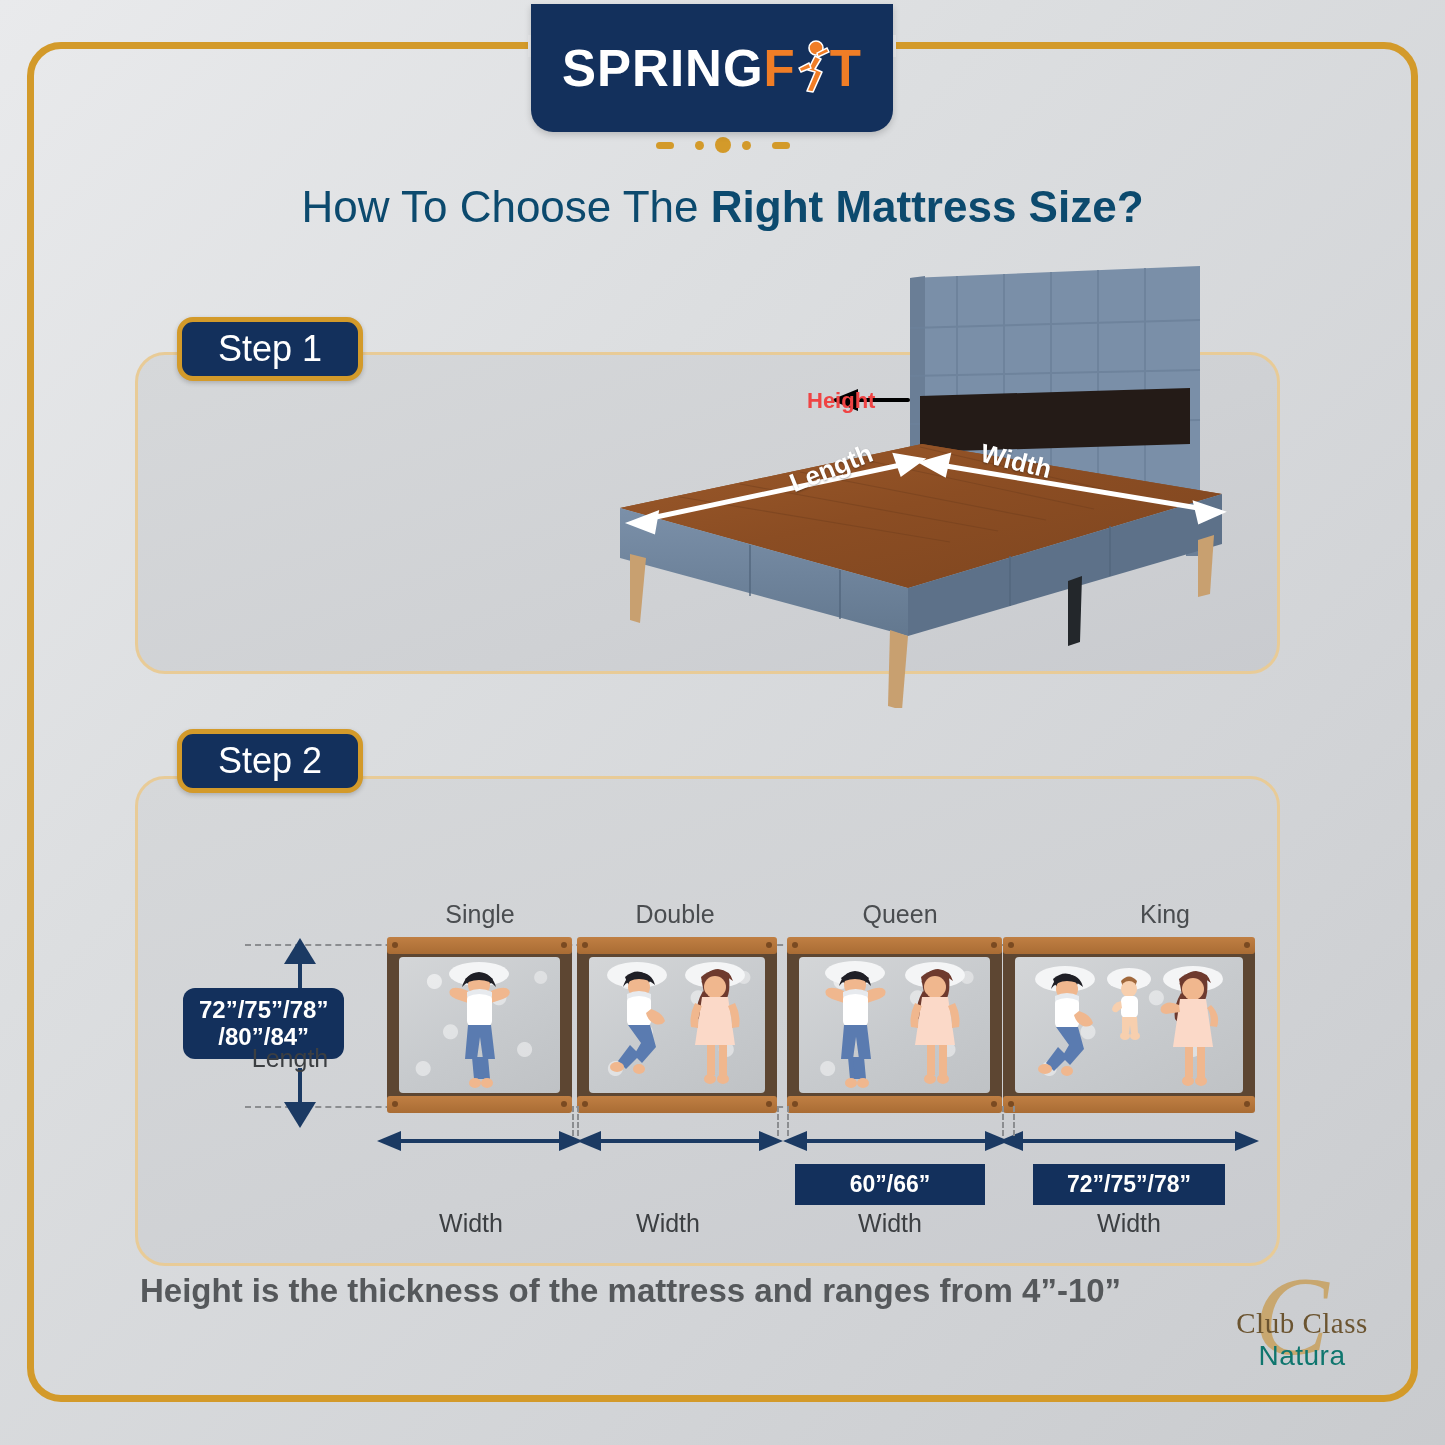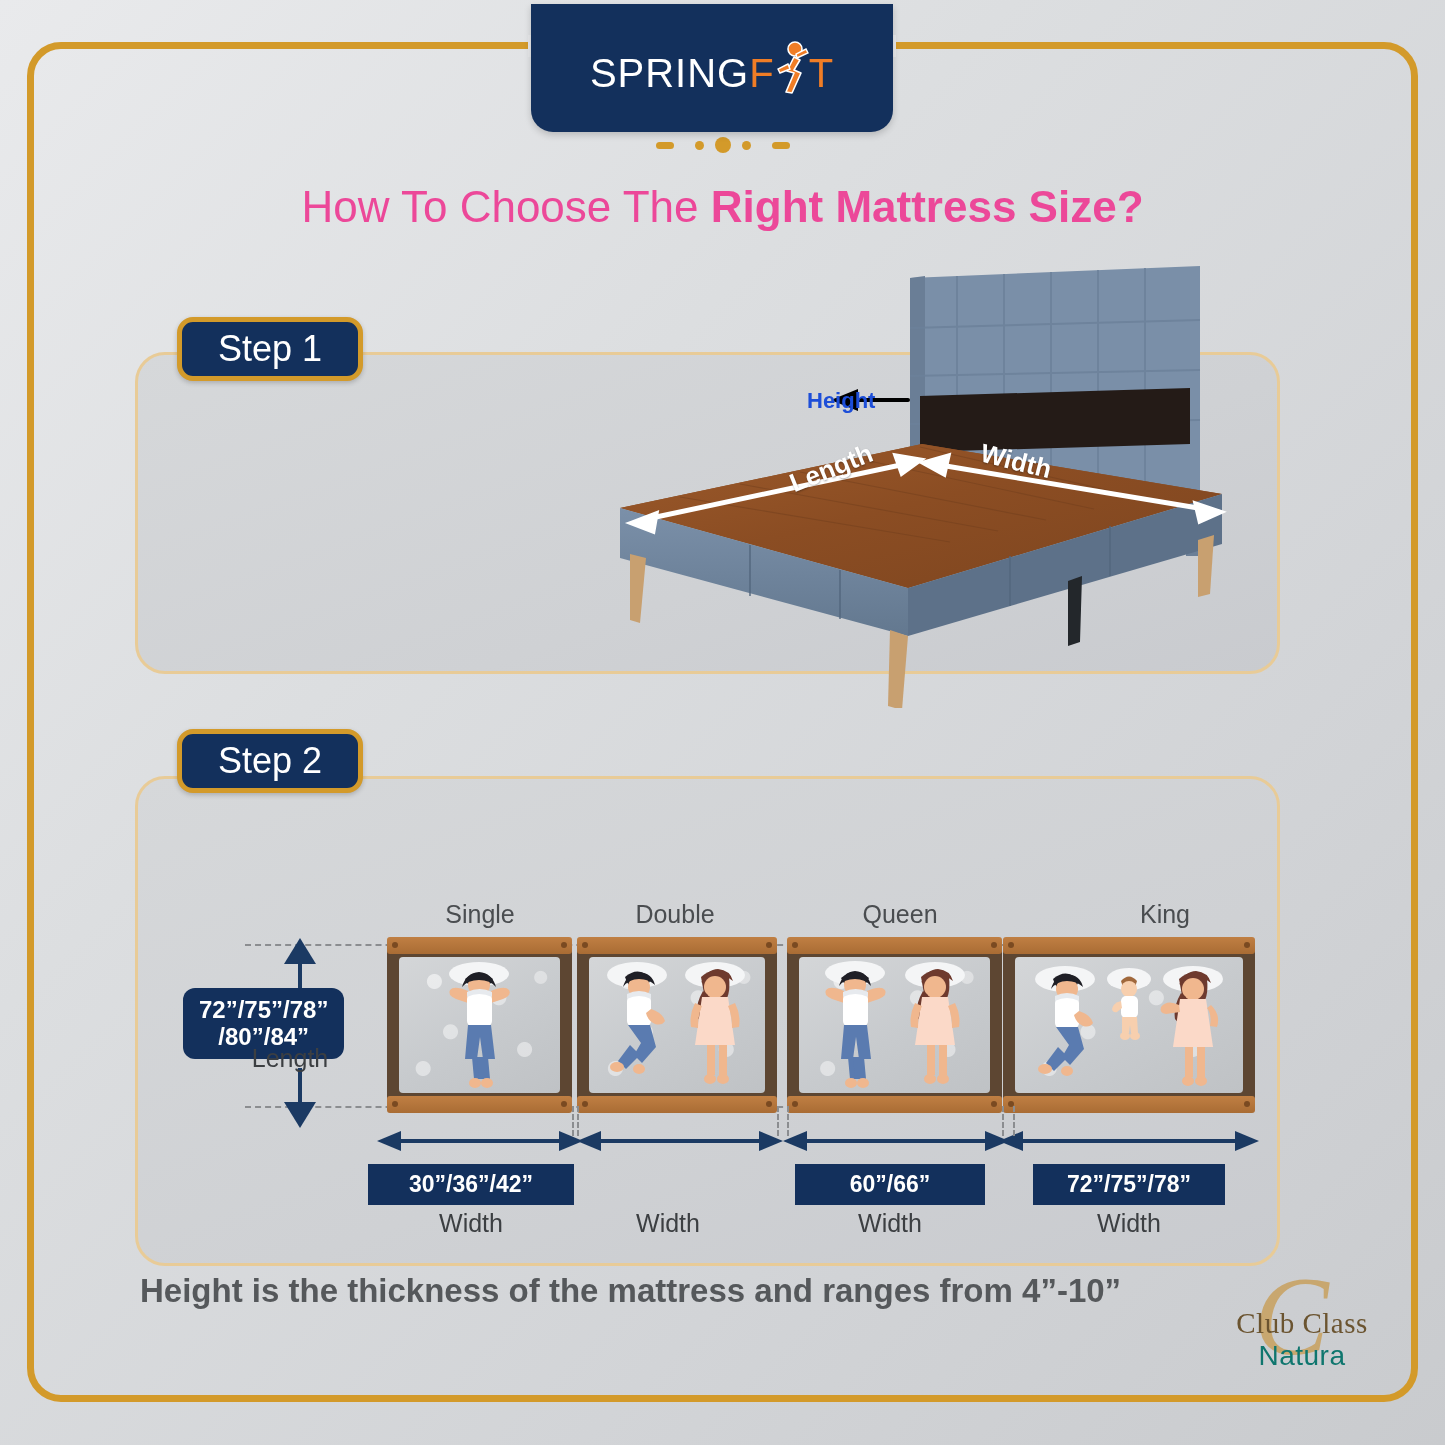--- a/index.html
+++ b/index.html
@@ -47,35 +47,35 @@
   #logo-badge {
     position: absolute;
     left: 531px; top: 4px;
     width: 362px; height: 128px;
     background: #13305c;
     border-radius: 0 0 22px 22px;
     display: flex; align-items: center; justify-content: center;
     box-shadow: 0 3px 7px rgba(0,0,0,.18);
   }
   #logo-wordmark {
-    display: flex; align-items: flex-end;
-    font-weight: 400; font-size: 40px; letter-spacing: 1px;
+    display: flex; align-items: flex-start;
+    font-weight: 700; font-size: 51px; letter-spacing: 1px;
     font-family: "Liberation Sans", sans-serif;
   }
   .logo-spring { color: #ffffff; }
   .logo-f, .logo-t { color: #f07d26; }
   .logo-runner { position: relative; display: inline-block; width: 34px; height: 56px; }
   .logo-runner svg { position: absolute; left: 0; bottom: -4px; }
 
   
   #page-title {
     position: absolute;
     left: 0; top: 182px; width: 1445px;
     text-align: center;
-    color: #ec4899;
+    color: #0c4a6e;
     font-size: 44px;
     letter-spacing: 0px;
     white-space: nowrap;
   }
   #page-title .light { font-weight: 400; }
   #page-title .bold  { font-weight: 700; }
 
   
   .step-card {
     position: absolute;
@@ -118,21 +118,21 @@
     position: absolute;
     left: 590px; top: 258px;
     width: 680px; height: 450px;
   }
   #bed-illustration svg { display: block; }
   .bed-label {
     position: absolute;
     font-weight: 700;
     white-space: nowrap;
   }
-  #bed-label-height { left: 217px; top: 130px; font-size: 22px; color: #1d4ed8; }
+  #bed-label-height { left: 217px; top: 130px; font-size: 22px; color: #ef4444; }
   #bed-label-length { left: 198px; top: 195px; font-size: 26px; color: #fff;
                       transform: rotate(-22deg); text-shadow: 0 1px 2px rgba(0,0,0,.35); }
   #bed-label-width  { left: 390px; top: 188px; font-size: 26px; color: #fff;
                       transform: rotate(14deg); text-shadow: 0 1px 2px rgba(0,0,0,.35); }
 
   
   #size-chart { position: absolute; left: 135px; top: 776px; width: 1145px; height: 490px; }
 
   .size-name {
     position: absolute;
@@ -412,21 +412,20 @@
     </div>
   </div>
 
   <svg class="width-arrow" style="left:240px; top:352px; width:210px;" width="210" height="26" viewBox="0 0 210 26" aria-hidden="true">
     <g fill="#1b3a63" stroke="#1b3a63" stroke-width="4">
       <line x1="18" y1="13" x2="192" y2="13"></line>
       <polygon points="2,13 26,3 26,23" stroke="none"></polygon>
       <polygon points="208,13 184,3 184,23" stroke="none"></polygon>
     </g>
   </svg>
-  <div class="width-badge" style="left:233px; top:388px; width:206px;">30”/36”/42”</div>
   <div class="width-word" style="left:233px; top:433px; width:206px;">Width</div>
 
   <div class="size-name" style="left:440px; top:124px; width:200px;">Double</div>
 
   <div class="bed-block" style="left:442px; top:164px; width:200px; height:170px;">
     <div class="bed-frame"></div>
     <div class="bed-rail top">
       <span class="stud" style="left:5px"></span>
         <span class="stud" style="right:5px"></span>
     </div>

